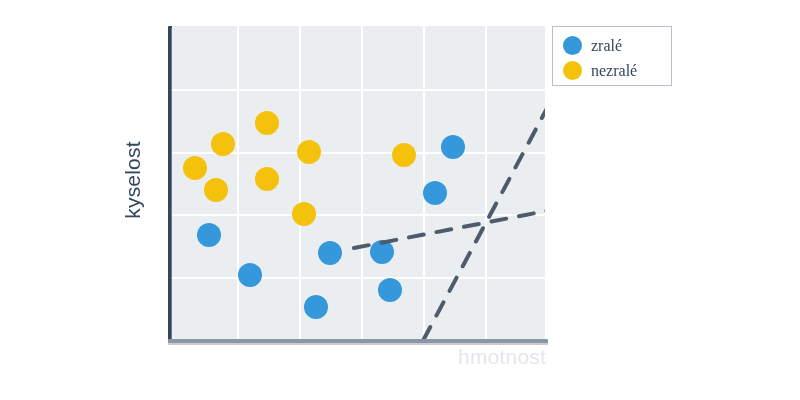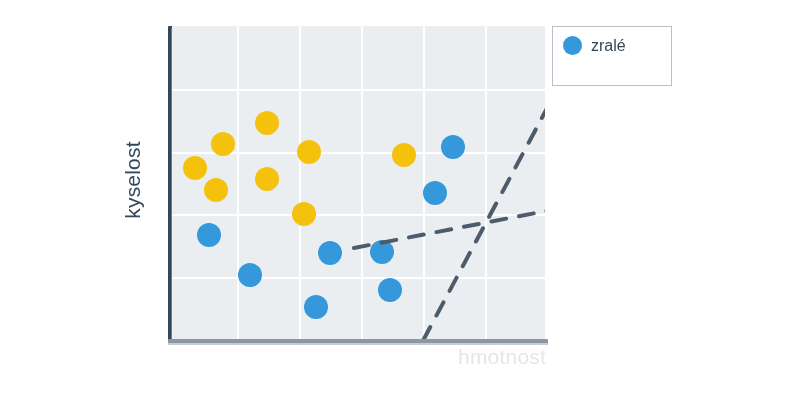--- a/index.html
+++ b/index.html
@@ -136,20 +136,21 @@
   #legend {
     position: absolute;
     left: 552px;
     top: 26px;
     width: 120px;
     height: 60px;
     background: #ffffff;
     border: 1px solid #b9c0ca;
     box-sizing: border-box;
     padding: 7px 0 0 10px;
+    font-family: Liberation Serif, serif;
   }
   .legend-row {
     display: flex;
     align-items: center;
     height: 23px;
     margin-bottom: 2px;
   }
   .legend-swatch {
     width: 19px;
     height: 19px;
@@ -210,15 +211,19 @@
         <line x1="10" y1="196" x2="373" y2="126" stroke="#4d5b6b" stroke-width="4" stroke-linecap="round" stroke-dasharray="15 13"></line>
         <line x1="66" y1="313" x2="232" y2="2" stroke="#4d5b6b" stroke-width="4" stroke-linecap="round" stroke-dasharray="15 13"></line>
       </svg>
   </div>
 
   <div id="legend">
     <div class="legend-row">
       <span class="legend-swatch zrale"></span>
       <span class="legend-text">zralé</span>
     </div>
+    <div class="legend-row">
+      <span class="legend-swatch nezrale"></span>
+      <span class="legend-text">nezralé</span>
+    </div>
   </div>
 
 </div>
 
 </body></html>

